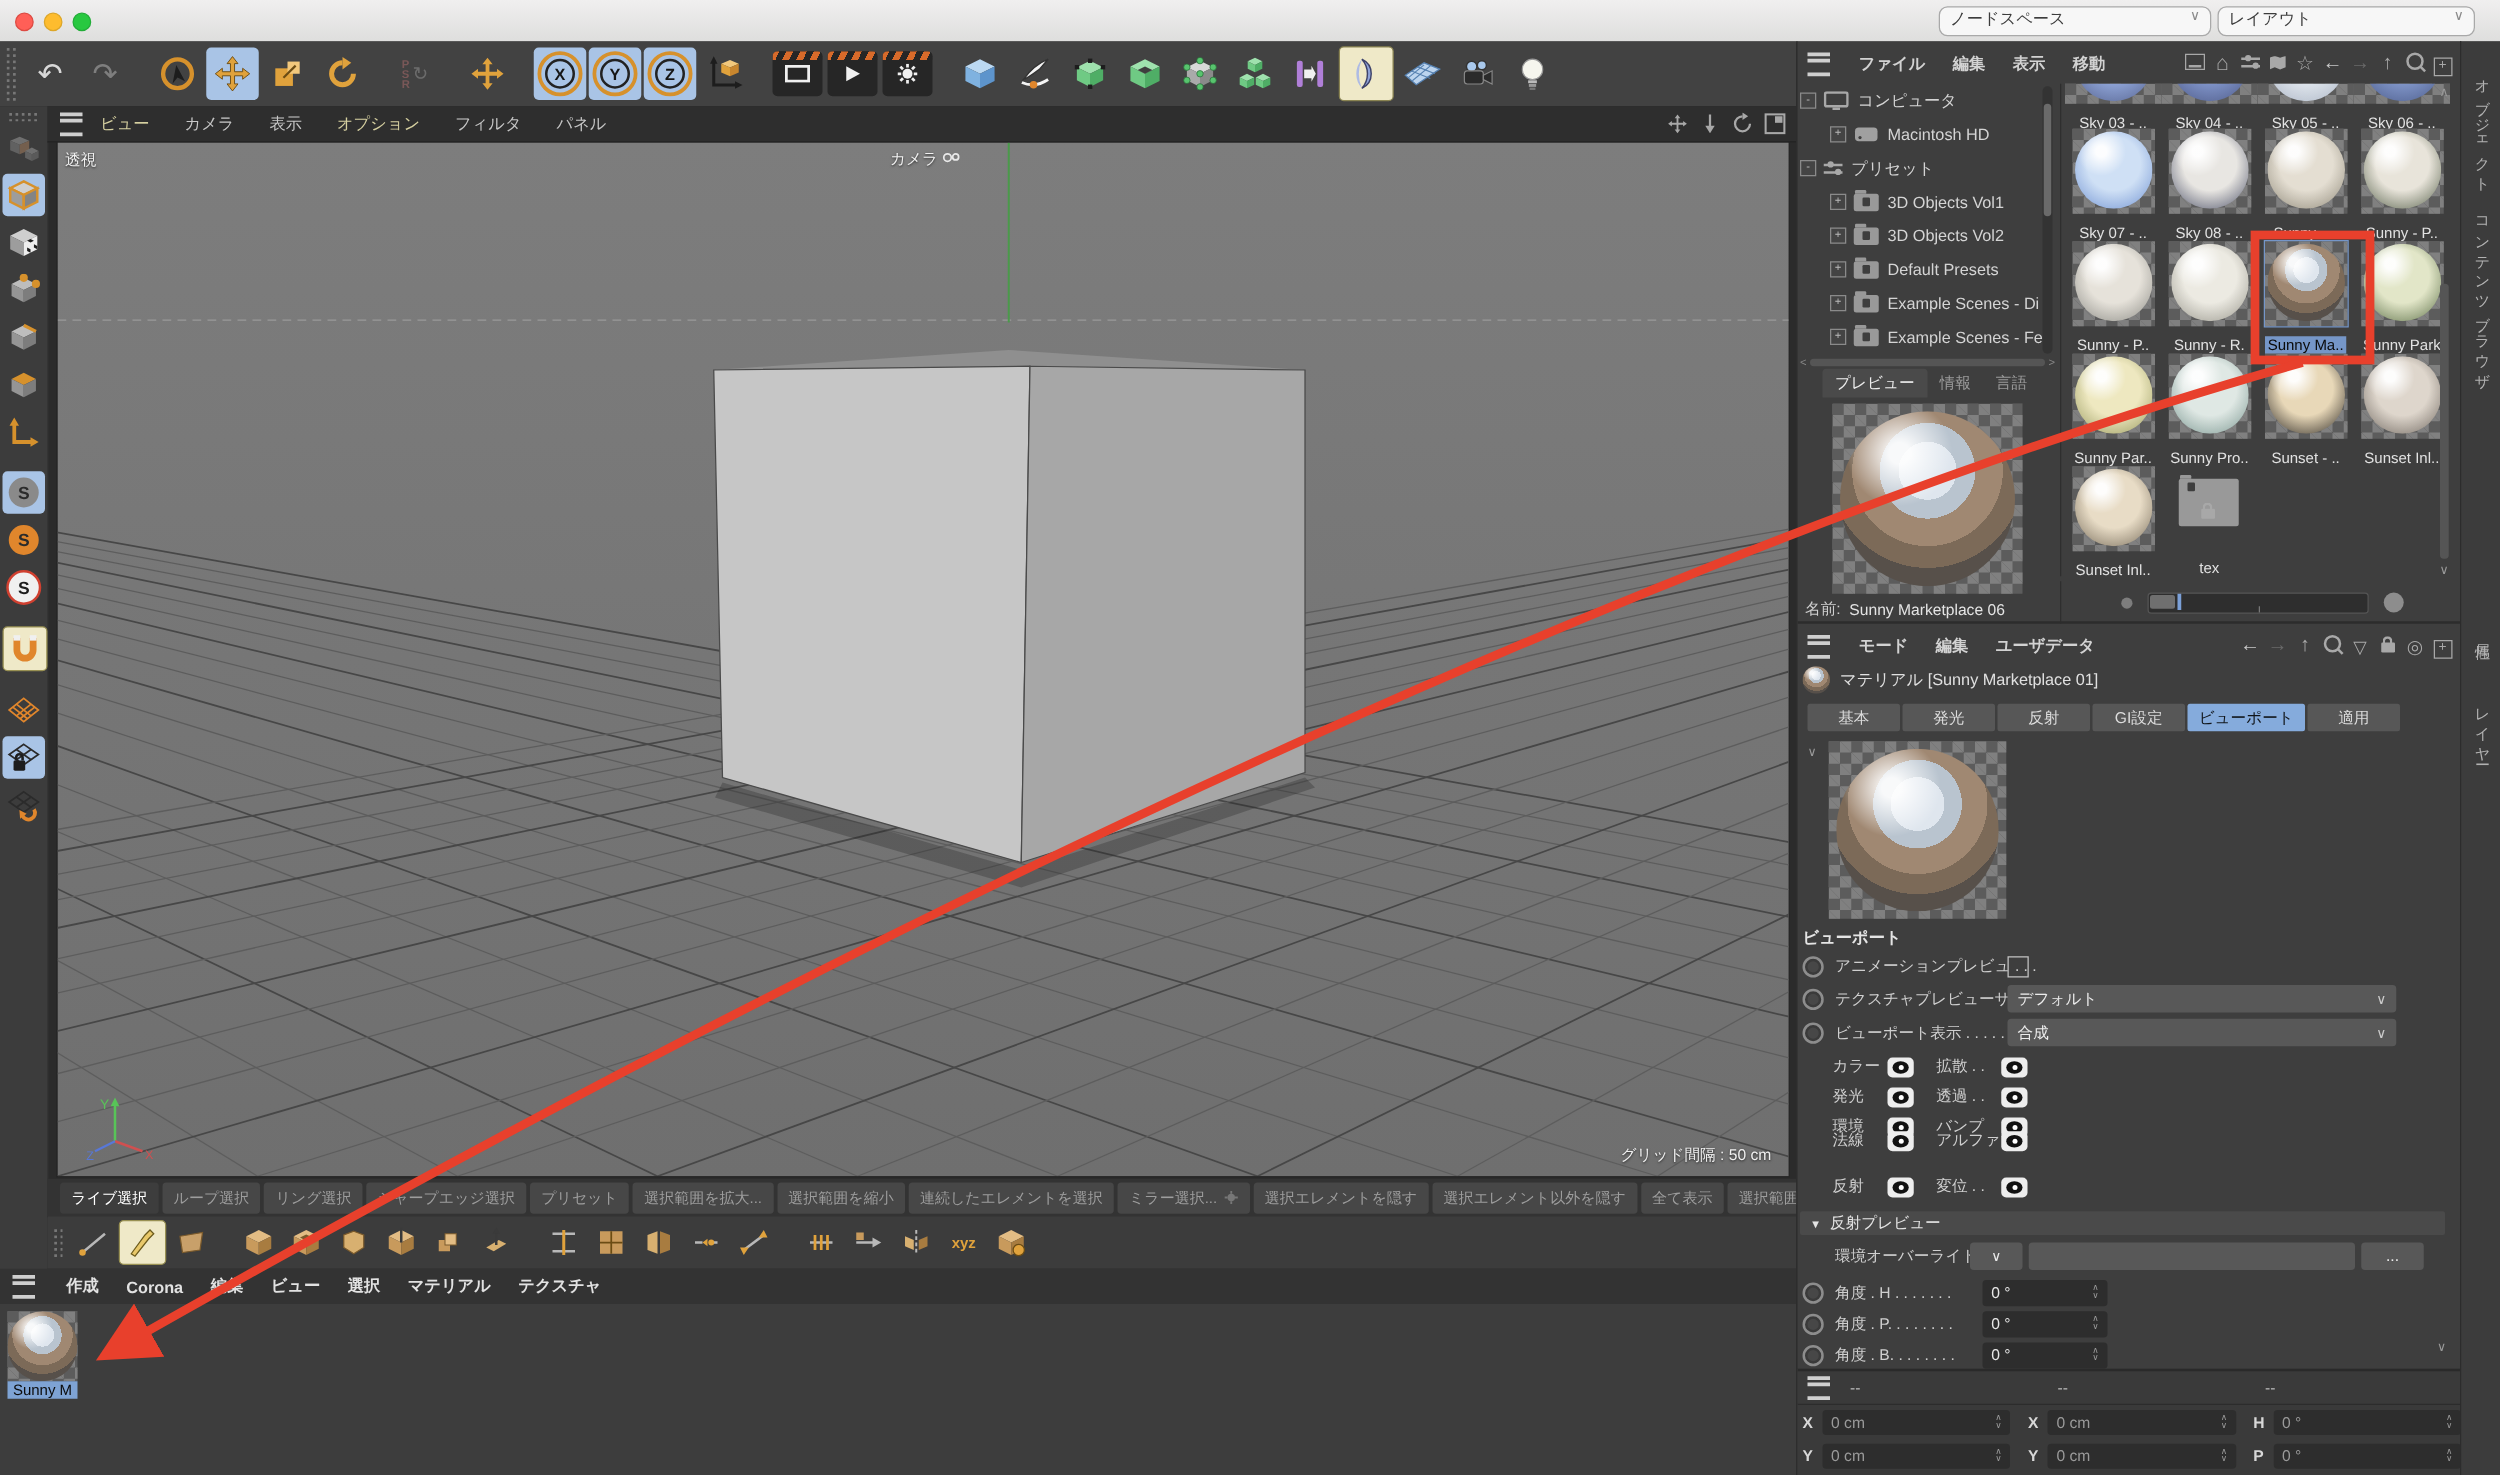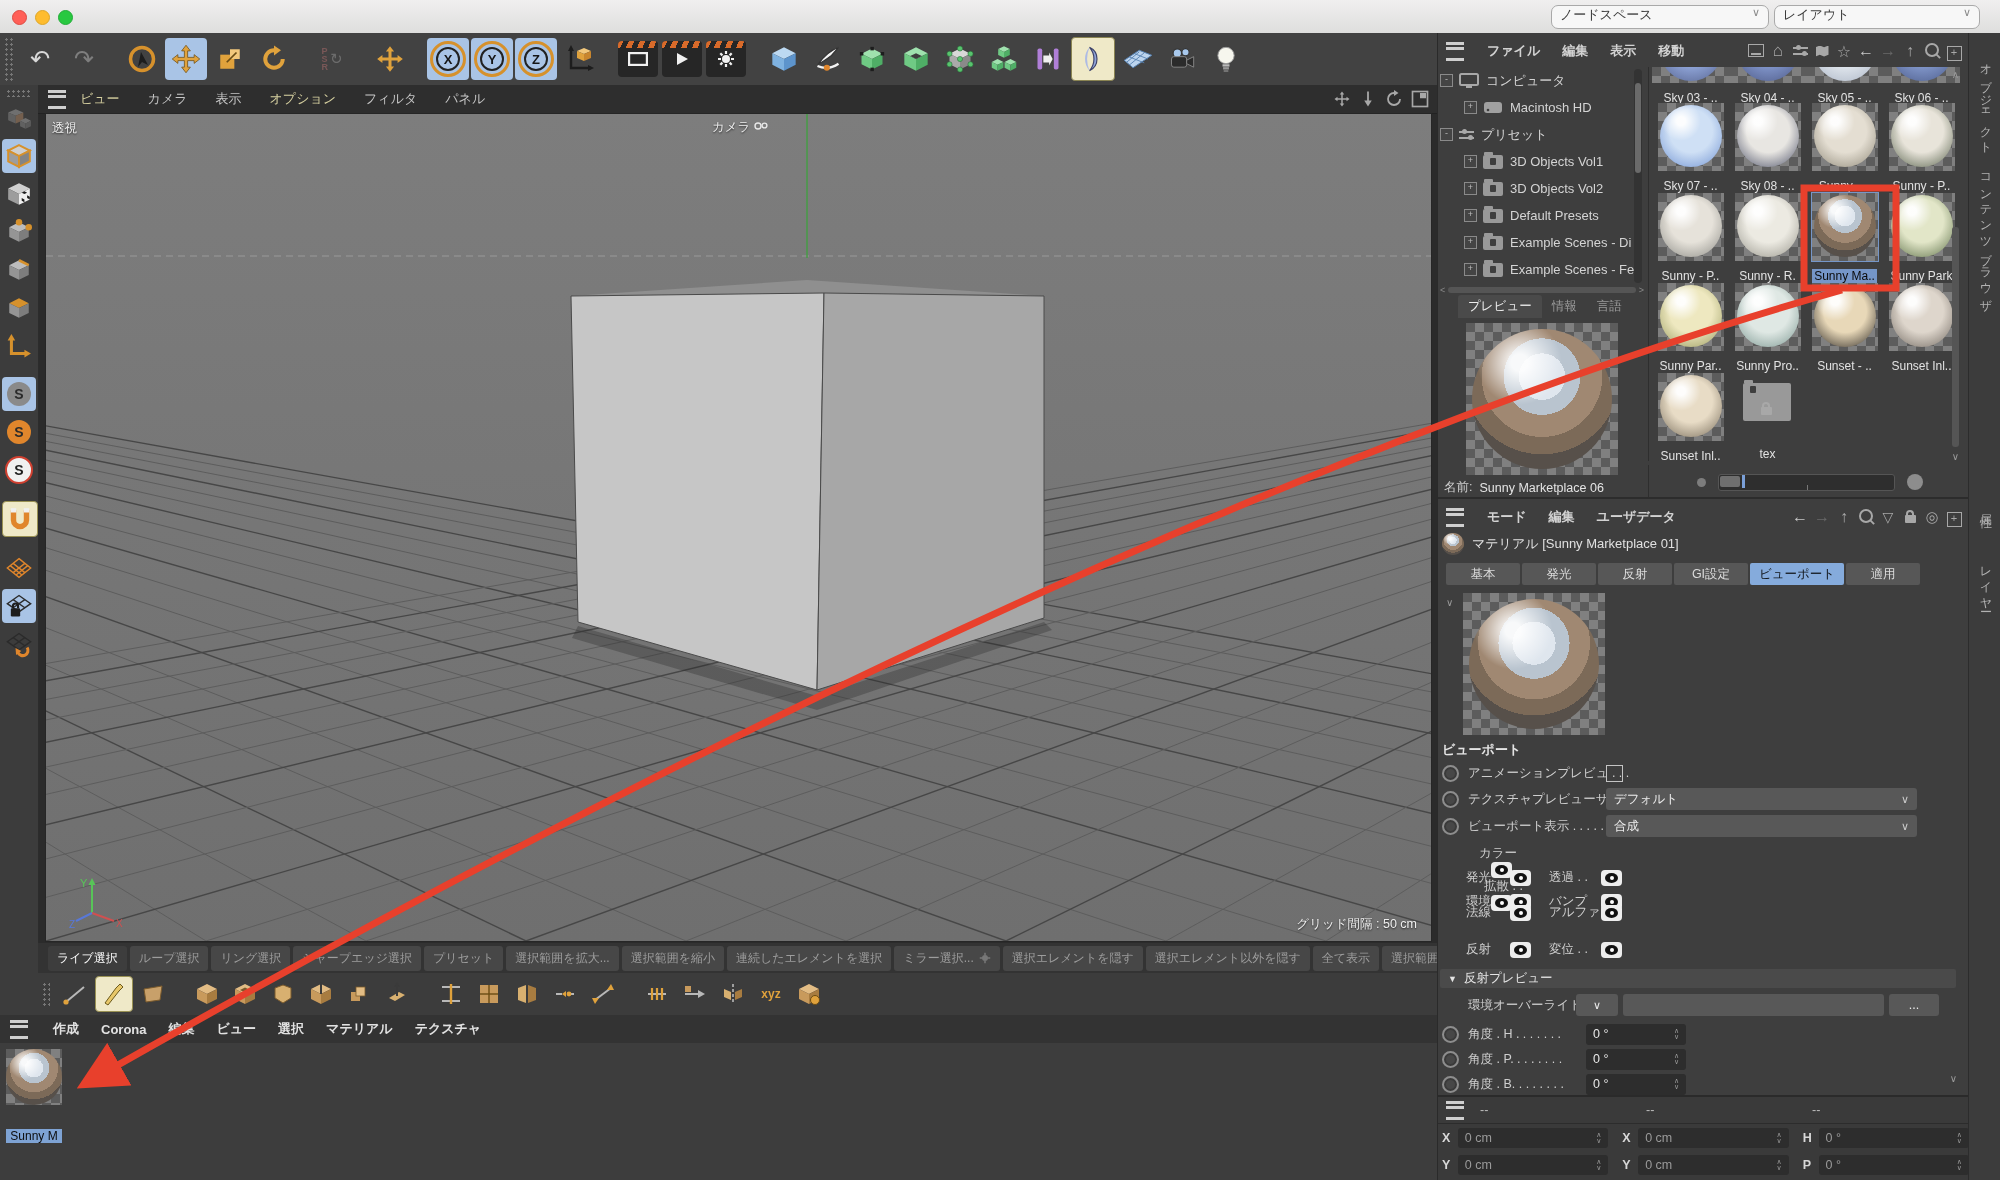--- a/index.html
+++ b/index.html
@@ -46,21 +46,21 @@
   .selbtn{background:#474747;color:#9d9d9d;font-size:12px;padding:4px 9px;border-radius:3px;margin-right:3px;white-space:nowrap;flex:0 0 auto;}
   .selbtn.active{background:#3d3d3d;color:#fff;border:1px solid #272727;}
   
   #model-row{left:38px;top:973px;width:1399px;height:42px;background:#3c3c3c;display:flex;align-items:center;border-bottom:1px solid #2a2a2a;}
   .mtool{width:36px;height:34px;border-radius:4px;display:flex;align-items:center;justify-content:center;flex:0 0 auto;margin:0 1px;}
   .mtool.hl-cream{background:#efe9c8;border:1px solid #999153;}
   
   #mat-menu{left:0;top:1015px;width:1437px;height:28px;background:#333;display:flex;align-items:center;border-bottom:1px solid #2a2a2a;}
   #mat-body{left:0;top:1043px;width:1437px;height:137px;background:#3d3d3d;}
   .matthumb{width:56px;height:56px;}
-  .matlabel{display:block;width:56px;text-align:center;font-size:12px;background:#7ea3d4;color:#0c0c0c;overflow:hidden;white-space:nowrap;margin-top:24px;}
+  .matlabel{display:block;width:56px;text-align:center;font-size:12px;background:#7ea3d4;color:#0c0c0c;overflow:hidden;white-space:nowrap;}
   
   #right-panel{left:1437px;top:33px;width:531px;height:1147px;background:#3e3e3e;border-left:1px solid #2a2a2a;overflow:hidden;}
   #right-tabs{left:1968px;top:33px;width:32px;height:1147px;background:#3c3c3c;border-left:1px solid #2c2c2c;}
   .vtab{writing-mode:vertical-rl;color:#b2b2b2;font-size:12px;letter-spacing:2px;position:absolute;left:8px;}
   .pmenu{color:#d2d2d2;font-size:13px;margin:0 11px;white-space:nowrap;}
   .burger{width:18px;height:13px;border-top:3px solid #cfcfcf;border-bottom:3px solid #cfcfcf;position:relative;flex:0 0 18px;}
   .burger::after{content:"";position:absolute;left:0;right:0;top:2px;height:3px;background:#cfcfcf;}
   .ticon{color:#a8a8a8;font-size:15px;width:22px;text-align:center;flex:0 0 22px;}
   .ticon.dim{opacity:.4;}
   .treerow{display:flex;align-items:center;height:27px;color:#d4d4d4;font-size:13px;white-space:nowrap;}
@@ -976,21 +976,21 @@
     </div>
     <div class="row abs" style="left:4px;top:226px;height:22px;">
       <span class="radio"></span>
       <span class="lab" style="width:138px;">ビューポート表示 . . . . . . .</span>
       <div class="ddown" style="width:295px;height:22px;">
         <span>合成</span>
           <span style="font-size:11px;color:#ccc;">∨</span>
       </div>
     </div>
 
-    <div class="row abs" style="left:28px;top:256px;flex-direction:column;">
+    <div class="row abs" style="left:28px;top:256px;">
         <span class="lab" style="width:44px;">カラー</span>
         <span class="eye"></span>
         <span class="lab" style="width:52px;margin-left:18px;">拡散 . .</span>
         <span class="eye"></span>
       </div>
     <div class="row abs" style="left:28px;top:280px;">
         <span class="lab" style="width:44px;">発光</span>
         <span class="eye"></span>
         <span class="lab" style="width:52px;margin-left:18px;">透過 . .</span>
         <span class="eye"></span>

